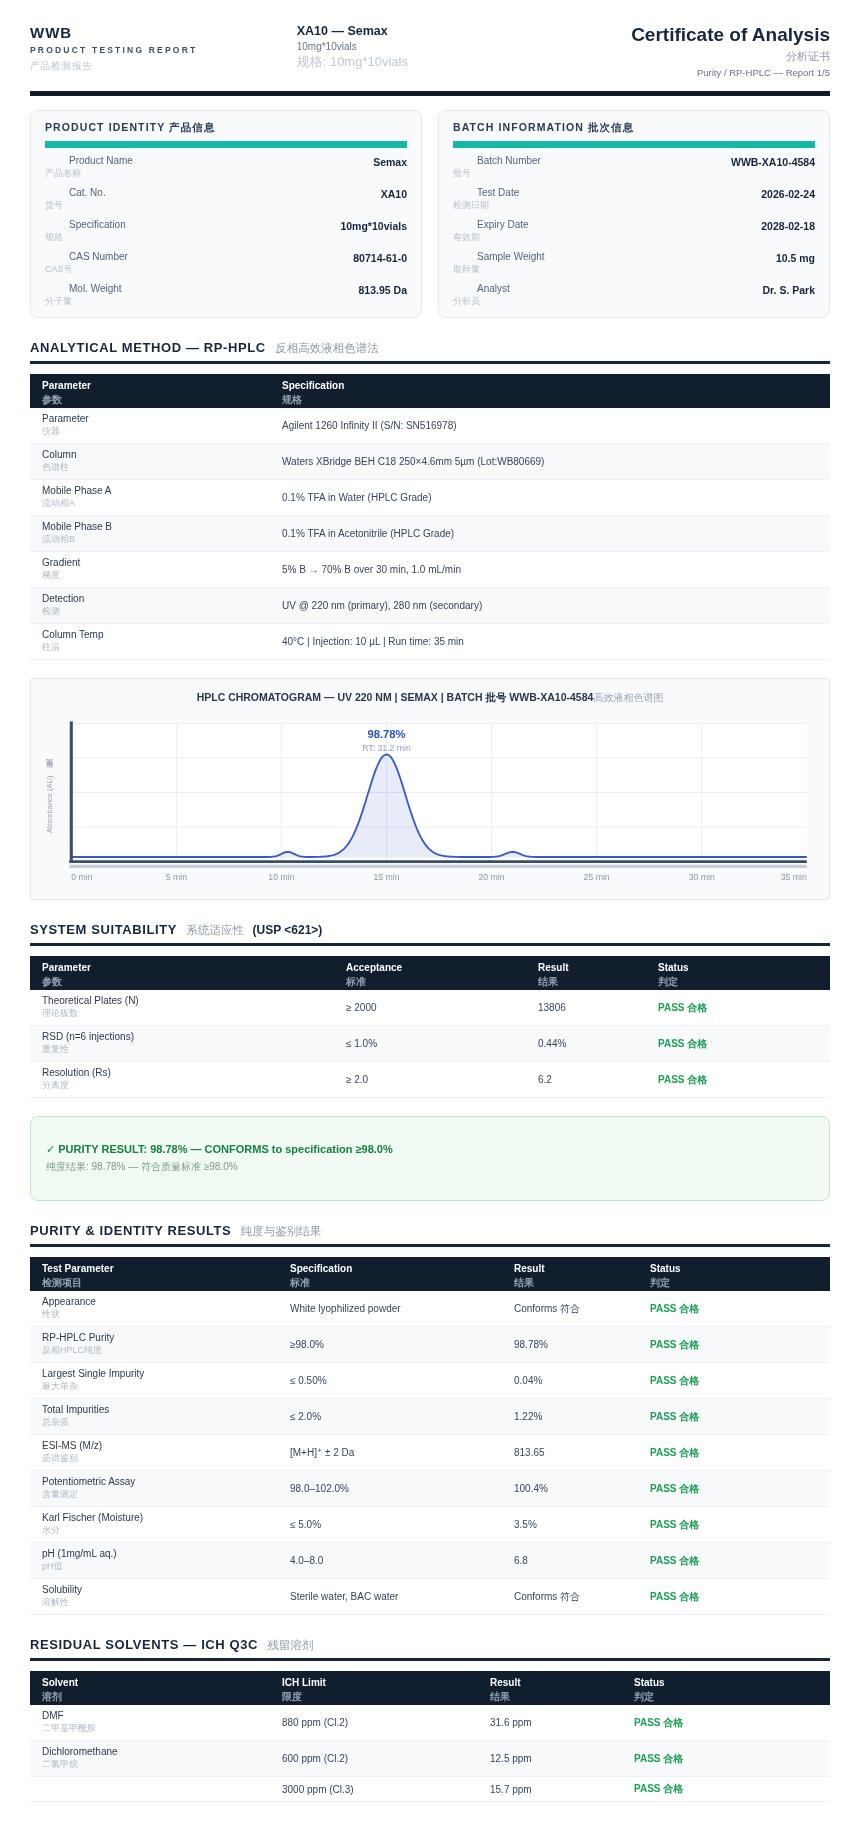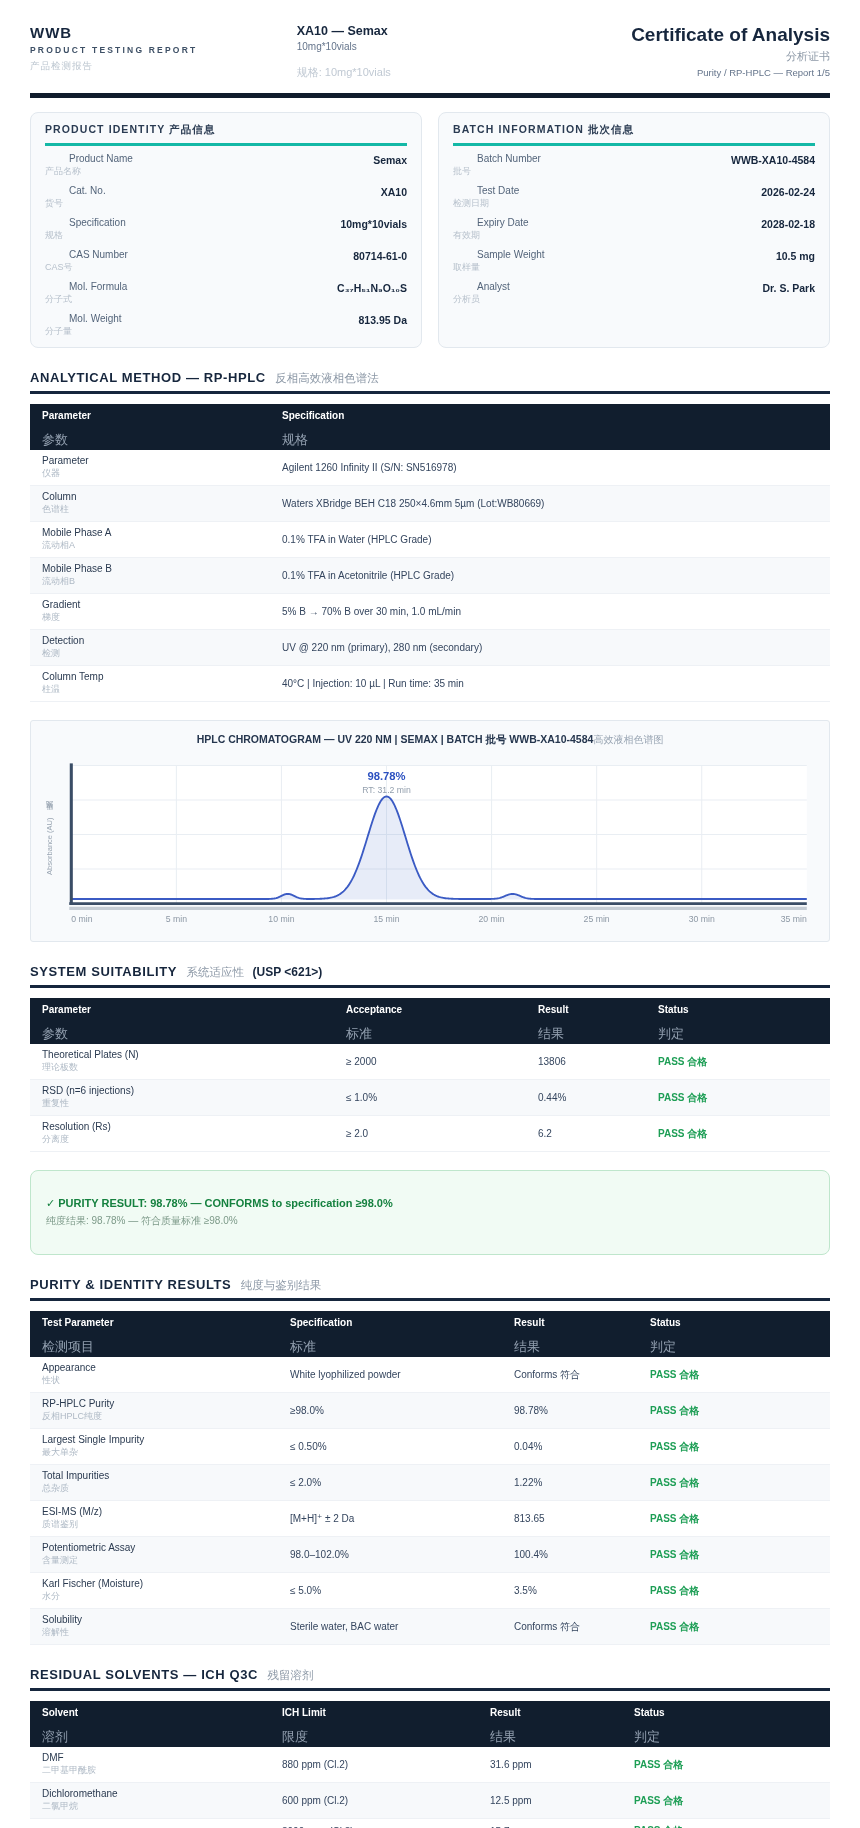--- a/index.html
+++ b/index.html
@@ -8,47 +8,47 @@
 
   
   .hdr{display:flex;align-items:flex-start;margin-top:4px;}
   .hdr-left{flex:1;}
   .brand{font-size:15px;font-weight:bold;letter-spacing:1px;color:#16263d;}
   .brand-sub{font-size:8.5px;font-weight:bold;letter-spacing:2.2px;color:#3e5066;margin-top:4px;}
   .brand-zh{font-size:9.5px;color:#bcc6d0;margin-top:5px;letter-spacing:1px;}
   .hdr-center{flex:1;}
   .hc-title{font-size:12.5px;font-weight:bold;color:#16263d;}
   .hc-sub{font-size:10px;color:#64748b;margin-top:3px;}
-  .hc-sub2{font-size:11px;color:#c0c9d3;margin-top:13px;}
+  .hc-sub2{font-size:13px;color:#c0c9d3;margin-top:1px;}
   .hdr-right{flex:1;text-align:right;}
   .coa-title{font-size:19px;font-weight:bold;color:#16263d;}
   .coa-zh{font-size:11px;color:#8d99a7;margin-top:3px;}
   .coa-sub{font-size:9.5px;color:#64748b;margin-top:3px;}
   .rule-dark{height:5px;background:#101c2c;margin:13px 0 14px;}
 
   
   .panel-row{display:flex;gap:16px;}
   .panel{flex:1;background:#f8fafc;border:1px solid #e2e8ee;border-radius:8px;padding:10px 14px 6px;}
-  .panel-title{font-size:10.5px;font-weight:bold;letter-spacing:1.1px;color:#2a3b52;border-bottom:3px solid #14b8a6;padding-bottom:6px;margin-bottom:3px;}
+  .panel-title{font-size:10.5px;font-weight:bold;letter-spacing:1.1px;color:#2a3b52;border-bottom:7px solid #14b8a6;padding-bottom:6px;margin-bottom:3px;}
   .kv-row{display:flex;justify-content:space-between;align-items:flex-start;padding:3.5px 0;}
   .kv-en{display:block;font-size:10px;color:#53647a;padding-left:24px;}
   .kv-zh{display:block;font-size:9px;color:#b7c1cc;margin-top:1px;}
   .kv-val{font-size:10.5px;font-weight:bold;color:#16263d;text-align:right;padding-top:1px;white-space:nowrap;}
 
   
   .sec-head{margin-top:20px;}
   .sec-en{font-size:13px;font-weight:bold;letter-spacing:.6px;color:#16263d;}
   .sec-zh{font-size:11.5px;color:#8d99a7;margin-left:5px;}
   .sec-suffix{font-size:12px;font-weight:bold;color:#16263d;margin-left:4px;}
   .sec-rule{height:3px;background:#16263d;margin-top:5px;}
 
   
   table{width:100%;border-collapse:collapse;margin-top:10px;}
   thead th{background:#111e2e;color:#ffffff;text-align:left;padding:6px 12px 1px;font-size:10px;font-weight:bold;}
-  thead th .zh{display:block;color:#93a0b0;font-weight:normal;font-size:13px;margin-top:10px;}
+  thead th .zh{display:block;color:#93a0b0;font-weight:bold;font-size:10px;margin-top:2px;}
   tbody td{padding:5px 12px;border-bottom:1px solid #eef1f5;font-size:10px;color:#34455e;vertical-align:middle;}
   tbody tr:nth-child(even){background:#f7f9fb;}
   .p-en{font-size:10px;color:#2a3a50;}
   .p-zh{font-size:9px;color:#aeb9c5;margin-top:1px;}
   td.status{color:#1d9e55;font-weight:bold;font-size:10px;}
   .w-m1{width:30%;} .w-m2{width:70%;}
   .w-s1{width:38%;} .w-s2{width:24%;} .w-s3{width:15%;} .w-s4{width:23%;}
   .w-p1{width:31%;} .w-p2{width:28%;} .w-p3{width:17%;} .w-p4{width:24%;}
   .w-r1{width:30%;} .w-r2{width:26%;} .w-r3{width:18%;} .w-r4{width:26%;}
 
@@ -113,27 +113,20 @@
               <span class="kv-zh">规格</span>
             </div>
             <div class="kv-val">10mg*10vials</div>
           </div>
           <div class="kv-row">
             <div class="kv-label">
               <span class="kv-en">CAS Number</span>
               <span class="kv-zh">CAS号</span>
             </div>
             <div class="kv-val">80714-61-0</div>
-          </div>
-          <div class="kv-row">
-            <div class="kv-label">
-              <span class="kv-en">Mol. Formula</span>
-              <span class="kv-zh">分子式</span>
-            </div>
-            <div class="kv-val">C₃₇H₅₁N₉O₁₀S</div>
           </div>
           <div class="kv-row">
             <div class="kv-label">
               <span class="kv-en">Mol. Weight</span>
               <span class="kv-zh">分子量</span>
             </div>
             <div class="kv-val">813.95 Da</div>
           </div>
         </div>
     </div>
@@ -405,20 +398,29 @@
           <td>
             <div class="p-en">Karl Fischer (Moisture)</div>
             <div class="p-zh">水分</div>
           </td>
           <td>≤ 5.0%</td>
           <td>3.5%</td>
           <td class="status">PASS 合格</td>
         </tr>
         <tr>
           <td>
+            <div class="p-en">pH (1mg/mL aq.)</div>
+            <div class="p-zh">pH值</div>
+          </td>
+          <td>4.0–8.0</td>
+          <td>6.8</td>
+          <td class="status">PASS 合格</td>
+        </tr>
+        <tr>
+          <td>
             <div class="p-en">Solubility</div>
             <div class="p-zh">溶解性</div>
           </td>
           <td>Sterile water, BAC water</td>
           <td>Conforms 符合</td>
           <td class="status">PASS 合格</td>
         </tr>
       </tbody>
   </table>
 

